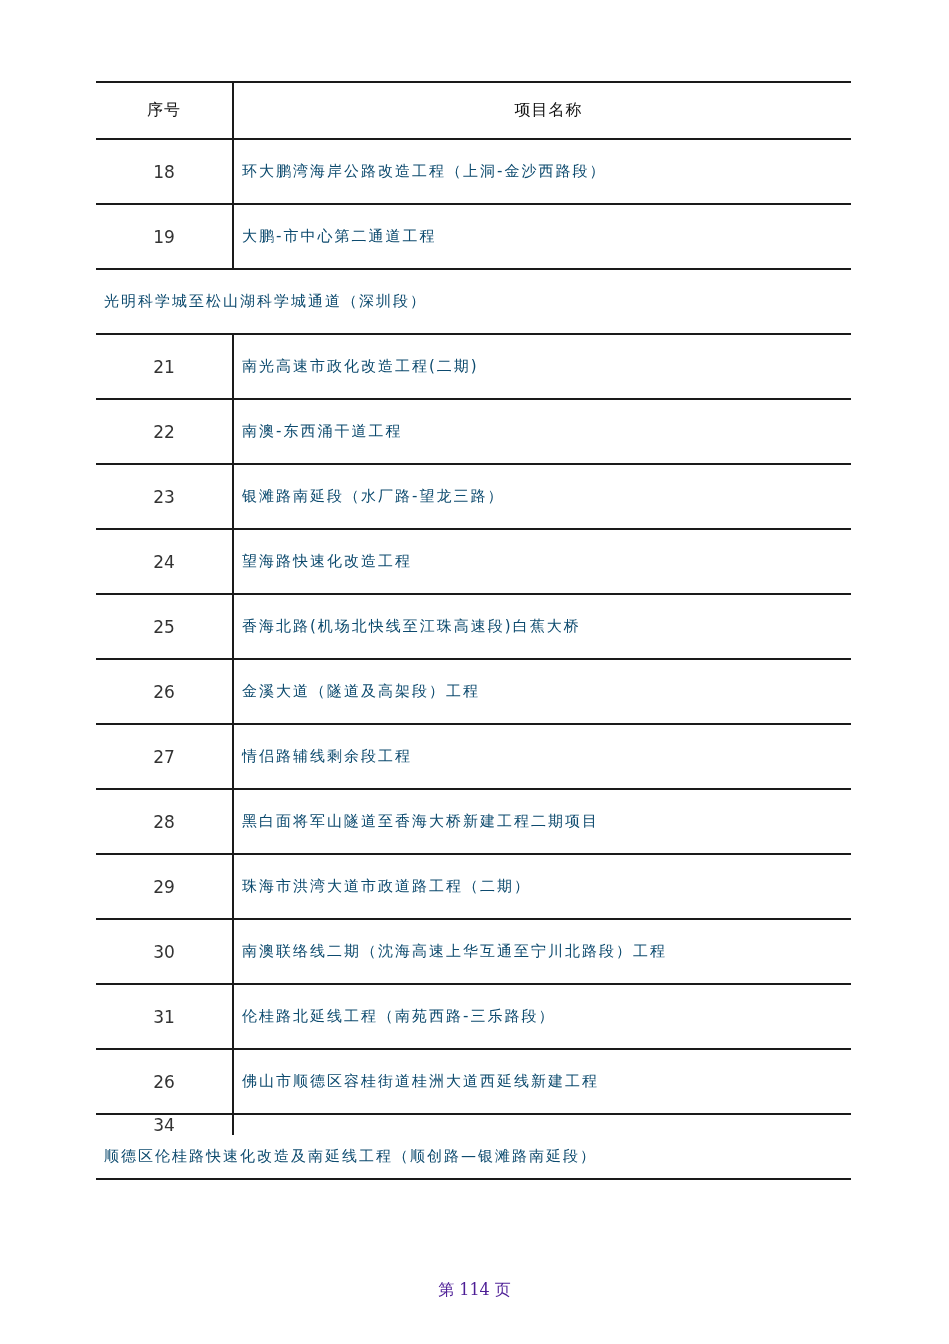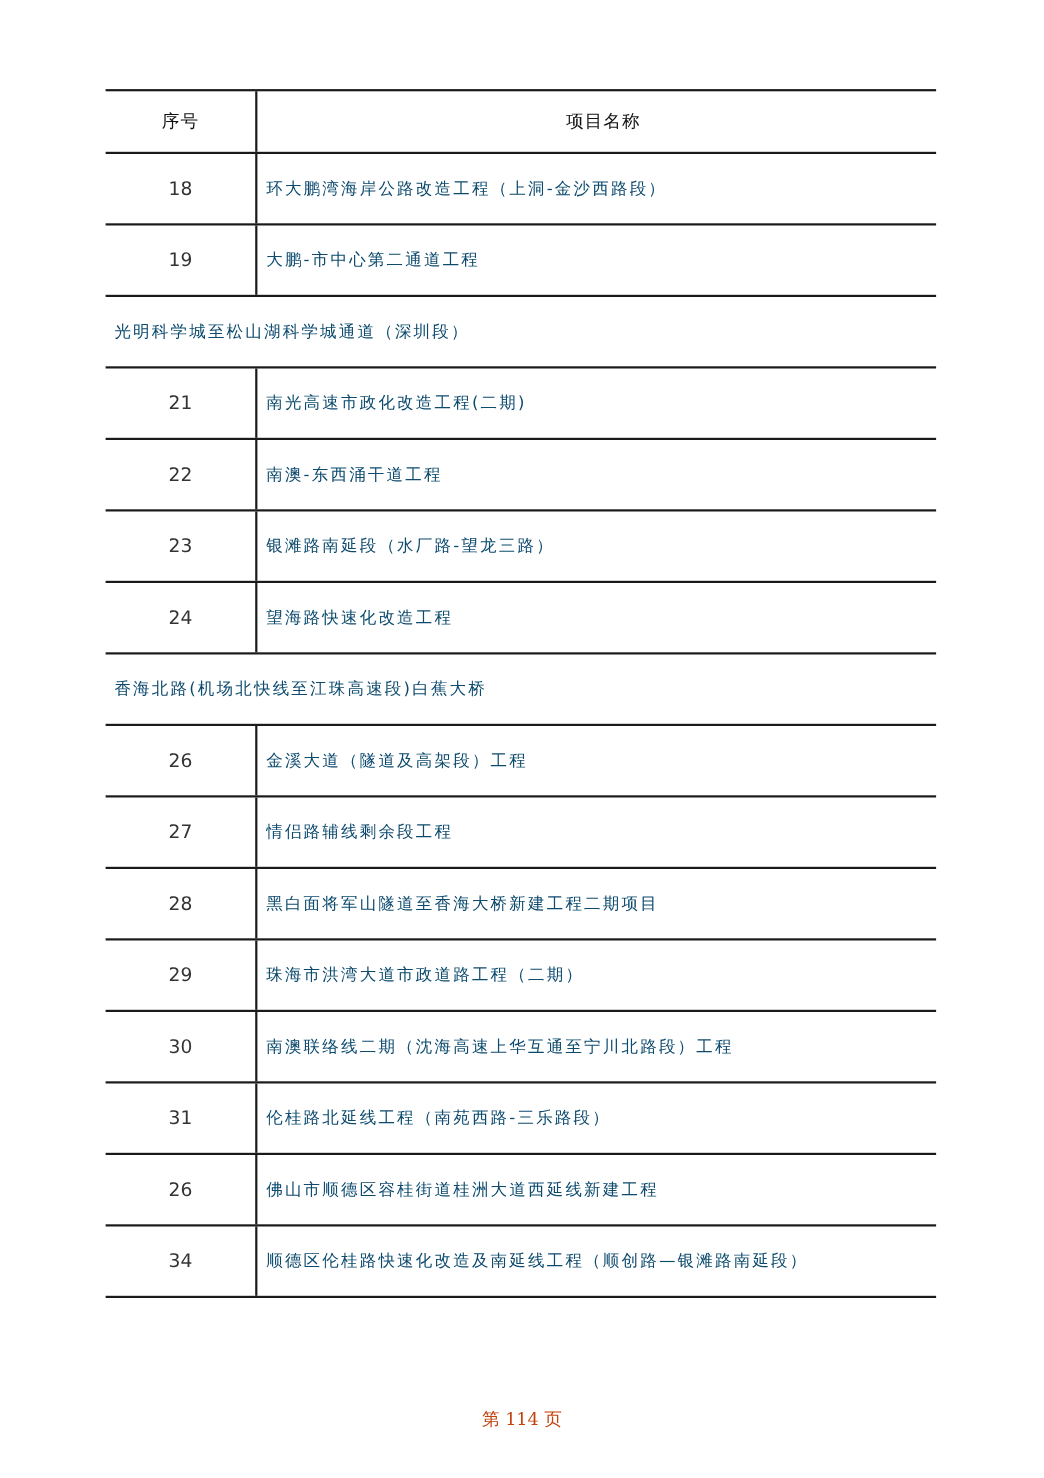--- a/index.html
+++ b/index.html
@@ -1,30 +1,30 @@
 <!DOCTYPE html>
 <html><head>
 <meta charset="utf-8">
 <style>
   html, body { margin: 0; padding: 0; background: #ffffff; }
   body { width: 949px; height: 1344px; position: relative; overflow: hidden;
          font-family: "DejaVu Sans", "Liberation Sans", sans-serif; color: #222; }
   .table { position: absolute; left: 96px; top: 81px; width: 755px;
            border-top: 2px solid #1a1a1a; border-bottom: 2px solid #1a1a1a; }
   .row { display: flex; height: 63px; border-bottom: 2px solid #1a1a1a; box-sizing: content-box; }
-  .row:last-child { border-bottom: none; }
+  .row:last-child { border-bottom: none; flex-direction: column; }
   .row.header { height: 55px; }
   .cell-num { width: 136px; border-right: 2px solid #1a1a1a; display: flex; align-items: center;
               justify-content: center; font-size: 17px; color: #333; }
   .cell-name { flex: 1; display: flex; align-items: center; padding-left: 8px; font-size: 15px;
                color: #0c4a6e; letter-spacing: 2px; white-space: nowrap; }
   .header .cell-num, .header .cell-name { font-weight: normal; font-size: 16px; color: #111; letter-spacing: 1px; }
   .header .cell-name { justify-content: center; padding-left: 12px; }
   .footer { position: absolute; top: 1280px; left: 0; width: 949px; text-align: center;
-            font-family: "DejaVu Serif", "Liberation Serif", serif; font-size: 16px; color: #c2410c; }
+            font-family: "DejaVu Serif", "Liberation Serif", serif; font-size: 16px; color: #4c1d95; }
 </style>
 </head>
 <body>
 
 <div class="table">
   <div class="row header">
     <div class="cell-num">序号</div>
     <div class="cell-name">项目名称</div>
   </div>
   <div class="row">
@@ -48,20 +48,21 @@
     </div>
     <div class="row">
       <div class="cell-num">23</div>
       <div class="cell-name">银滩路南延段（水厂路-望龙三路）</div>
     </div>
     <div class="row">
       <div class="cell-num">24</div>
       <div class="cell-name">望海路快速化改造工程</div>
     </div>
     <div class="row">
+      <div class="cell-num">25</div>
       <div class="cell-name">香海北路(机场北快线至江珠高速段)白蕉大桥</div>
     </div>
     <div class="row">
       <div class="cell-num">26</div>
       <div class="cell-name">金溪大道（隧道及高架段）工程</div>
     </div>
     <div class="row">
       <div class="cell-num">27</div>
       <div class="cell-name">情侣路辅线剩余段工程</div>
     </div>

